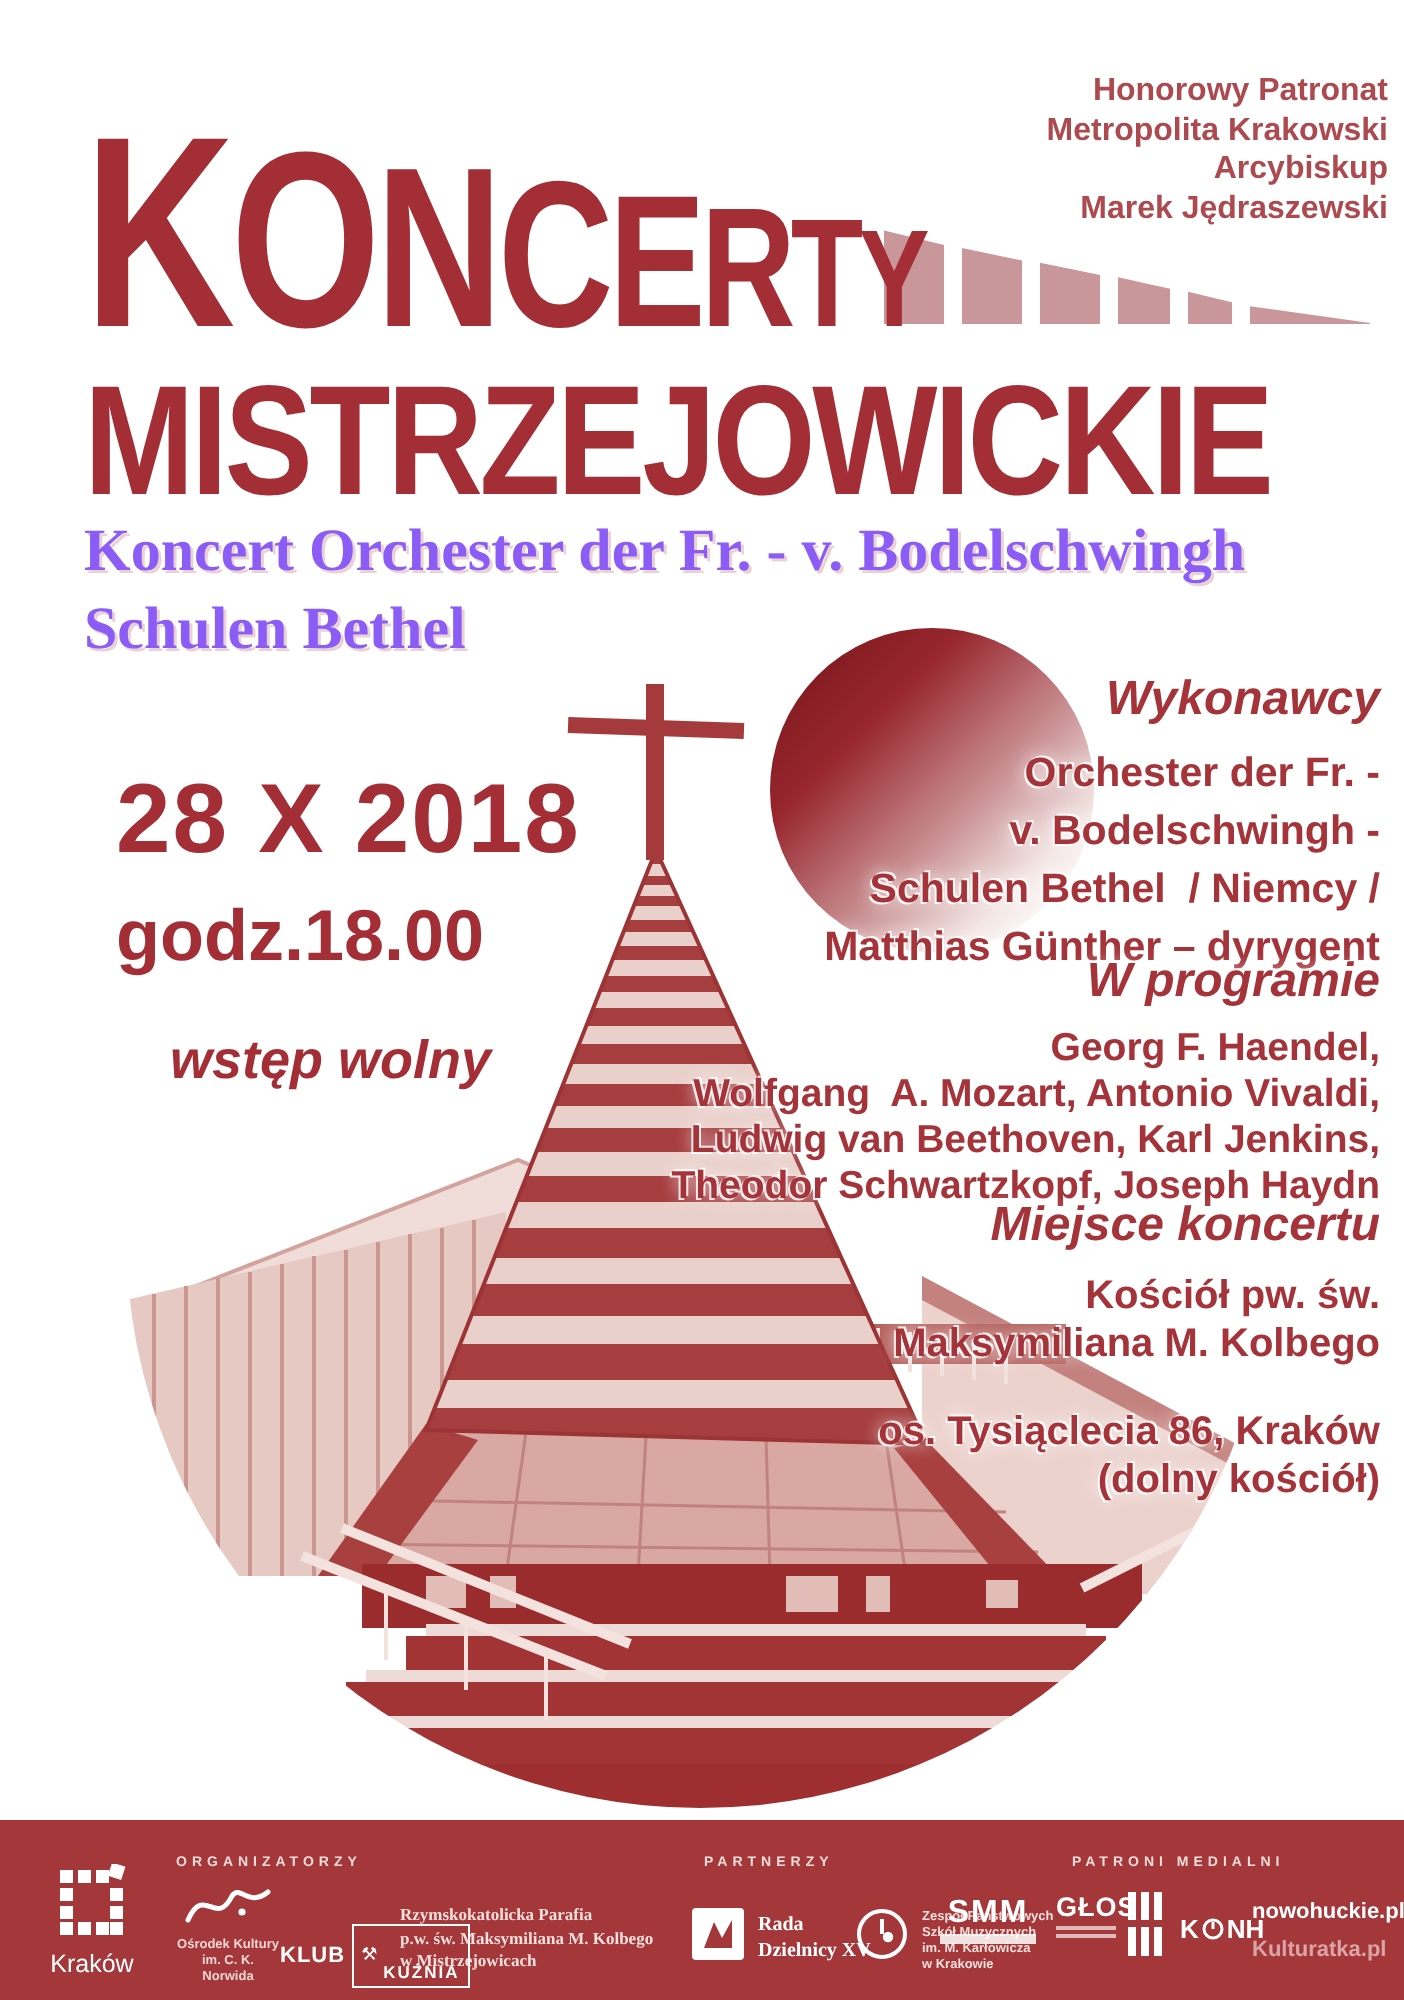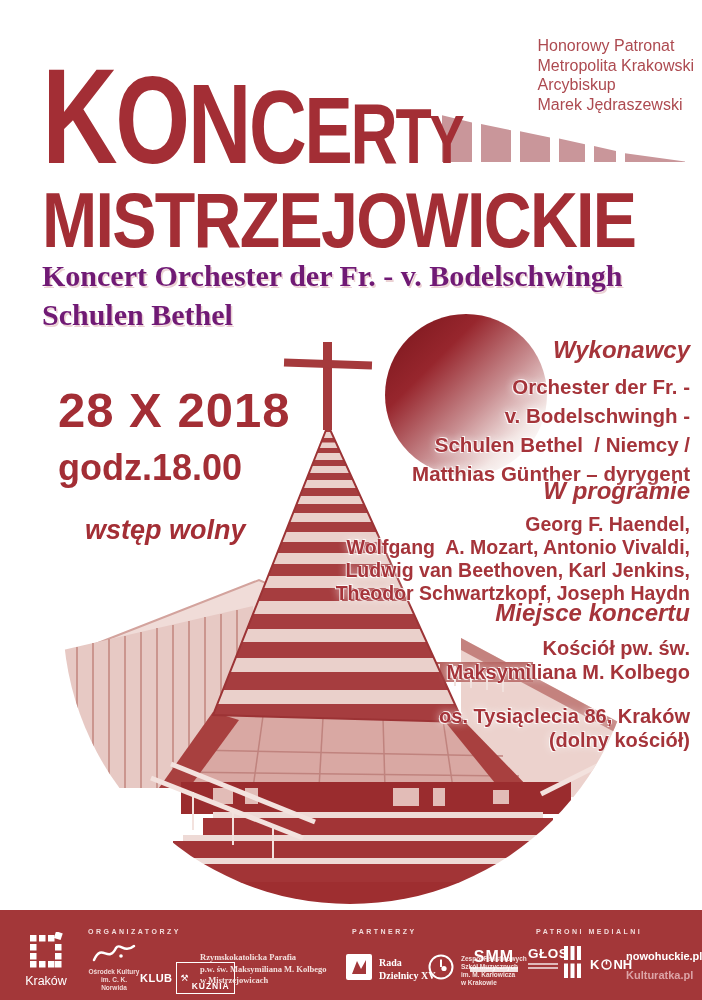--- a/index.html
+++ b/index.html
@@ -1,21 +1,21 @@
 <!DOCTYPE html>
 <html><head>
 <meta charset="utf-8">
 <style>
   html,body{margin:0;padding:0;background:#fff;}
   #poster{position:relative;width:702px;height:1000px;background:#fff;overflow:hidden;
           font-family:"Liberation Sans",sans-serif;}
 
   
-  .patron{position:absolute;top:36px;right:8px;text-align:left;color:#ad4a50;
-          font-weight:normal;font-size:16px;line-height:19.5px;z-index:6;}
+  .patron{position:absolute;top:36px;right:8px;text-align:right;color:#ad4a50;
+          font-weight:bold;font-size:16px;line-height:19.5px;z-index:6;}
 
   
   #title-word{position:absolute;left:42px;top:38px;display:flex;align-items:baseline;
               transform:scaleX(0.77);transform-origin:left bottom;color:#a32e35;
               font-weight:bold;letter-spacing:-3px;white-space:nowrap;z-index:4;line-height:1.15;}
   #title-line2{position:absolute;left:42px;top:181px;font-size:78px;font-weight:bold;
                color:#a32e35;transform:scaleX(0.85);transform-origin:left top;
                letter-spacing:-2px;line-height:1;white-space:nowrap;z-index:4;}
 
   
@@ -24,21 +24,21 @@
   .deco div{width:30px;height:52px;background:#c9969a;}
   .deco div:nth-child(1){clip-path:polygon(0 10%,100% 24%,100% 100%,0 100%);}
   .deco div:nth-child(2){clip-path:polygon(0 27%,100% 39%,100% 100%,0 100%);}
   .deco div:nth-child(3){clip-path:polygon(0 41%,100% 53%,100% 100%,0 100%);}
   .deco div:nth-child(4){width:26px;clip-path:polygon(0 55%,100% 66%,100% 100%,0 100%);}
   .deco div:nth-child(5){width:22px;clip-path:polygon(0 69%,100% 79%,100% 100%,0 100%);}
   .deco div:nth-child(6){width:60px;clip-path:polygon(0 83%,100% 99%,100% 100%,0 100%);}
 
   
   .subtitle{position:absolute;left:42px;top:256px;font-family:"Liberation Serif",serif;
-            font-weight:bold;font-size:30px;line-height:39px;color:#701a75;
+            font-weight:bold;font-size:30px;line-height:39px;color:#8b5cf6;
             text-shadow:1.5px 1.5px 0 rgba(163,46,53,.22);z-index:4;}
 
   
   .photo-circle{position:absolute;left:63px;top:330px;width:574px;height:574px;
                 border-radius:50%;overflow:hidden;background:#fff;z-index:1;}
   .grad-circle{position:absolute;left:385px;top:314px;width:162px;height:162px;border-radius:50%;
                background:linear-gradient(135deg,#76141a 0%,#97262d 30%,#c98f92 58%,#f3e6e4 78%,#ffffff 90%);
                z-index:2;}
 
   

